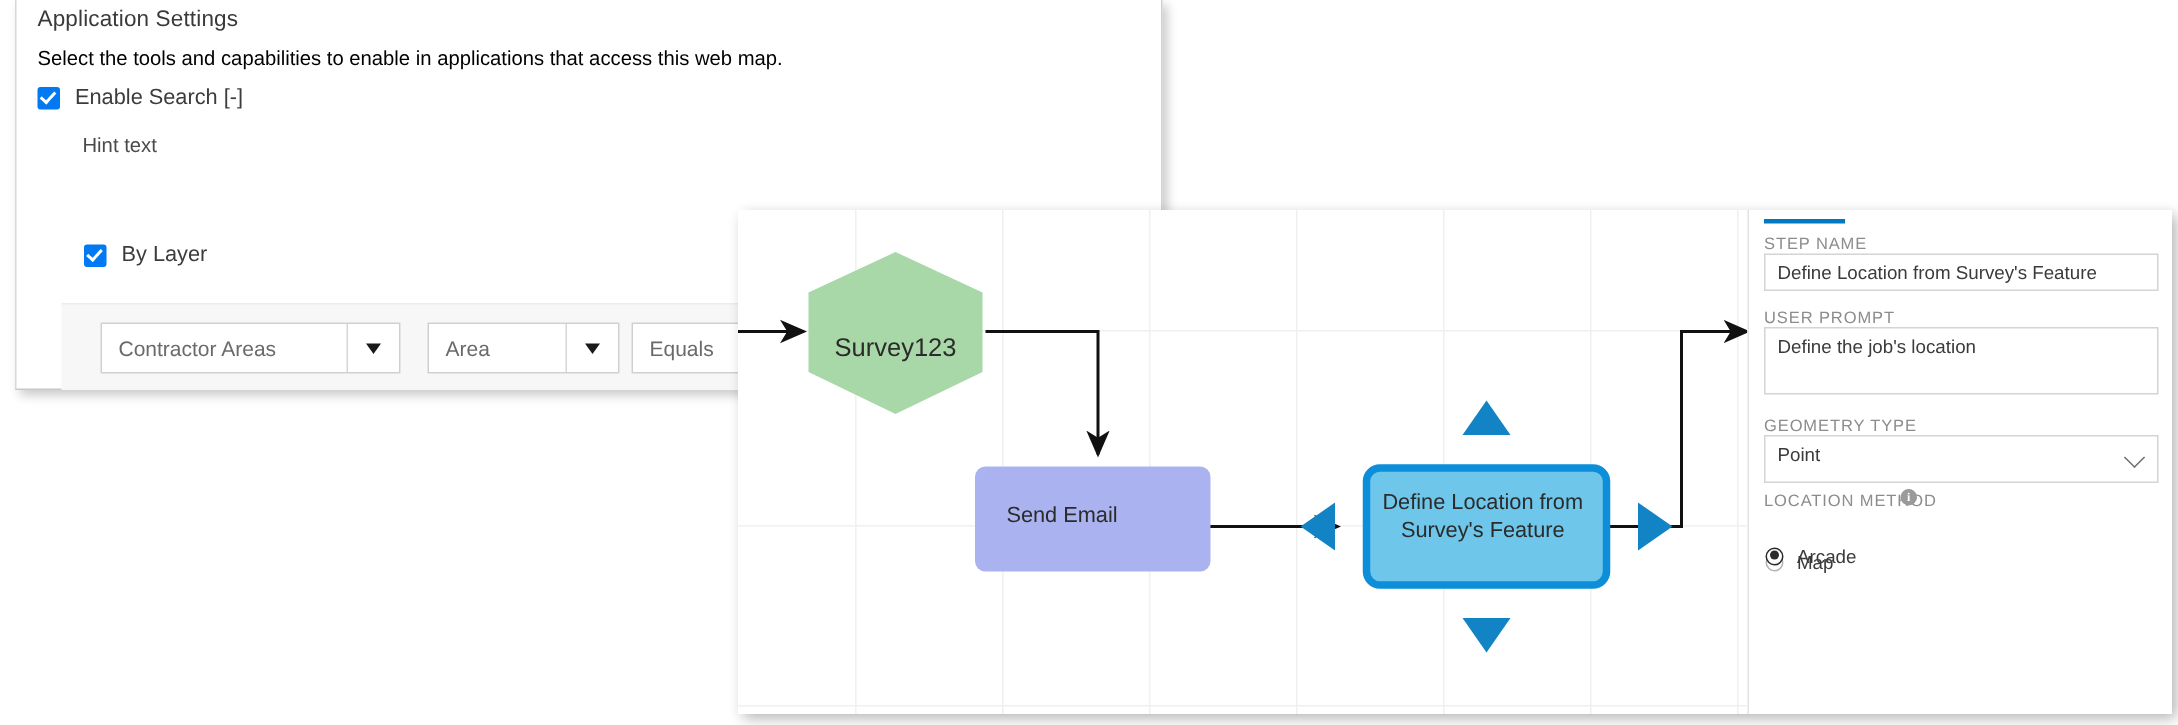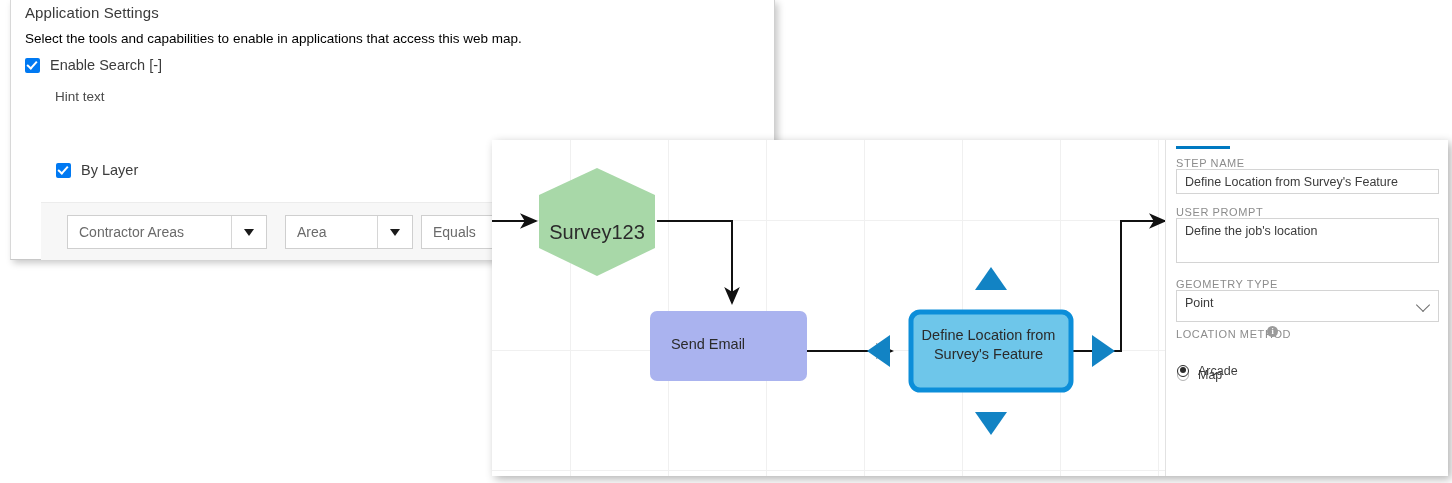--- a/index.html
+++ b/index.html
@@ -177,21 +177,21 @@
 
   .node-label {
     position: absolute;
     display: flex;
     align-items: center;
     justify-content: center;
     text-align: center;
     color: #2b2b2b;
     pointer-events: none;
   }
-  #label-survey { left: 47px; top: 42px; width: 116px; height: 100px; font-size: 20px; }
+  #label-survey { left: 47px; top: 42px; width: 116px; height: 100px; font-size: 17px; }
   #label-email  { left: 158px; top: 170px; width: 116px; height: 68px; font-size: 14.5px; }
   #label-define { left: 419px; top: 170px; width: 155px; height: 70px; font-size: 14.5px; line-height: 19px; }
 
   
   #props-panel {
     position: absolute;
     left: 673px;
     top: 0;
     width: 283px;
     height: 100%;

